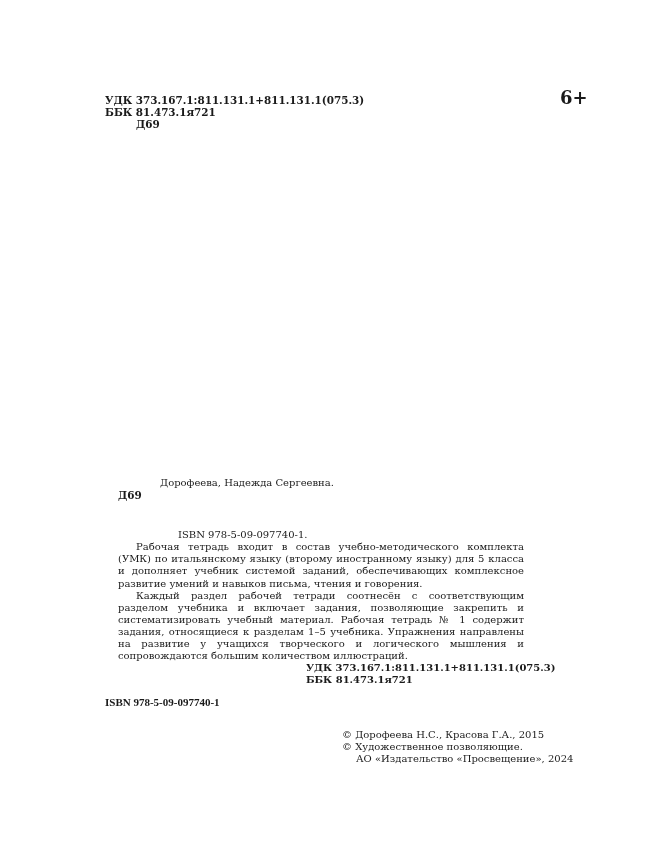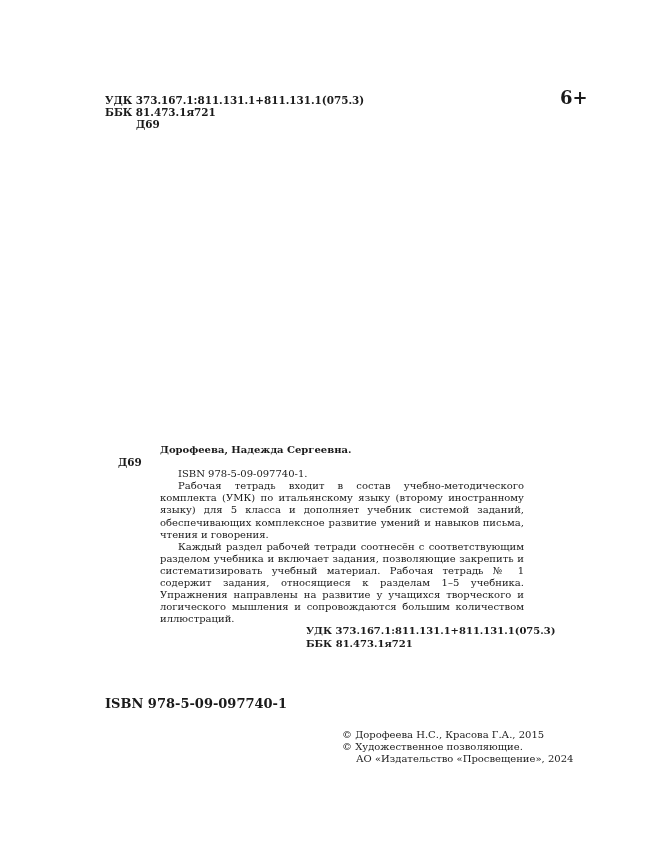--- a/index.html
+++ b/index.html
@@ -3,28 +3,28 @@
 <meta charset="utf-8">
 <style>
   html, body { margin:0; padding:0; background:#ffffff; }
   body { width:650px; height:848px; position:relative; overflow:hidden; font-family:"DejaVu Serif","Liberation Serif",serif; color:#1a1a1a; }
   .abs { position:absolute; }
   .top-codes { left:105px; top:94px; font-size:10.4px; line-height:12px; font-weight:bold; }
   .top-codes .code-line { white-space:nowrap; }
   .top-codes .indent { padding-left:31px; }
   .age { left:560px; top:87px; font-size:18px; font-weight:bold; }
   .biblio { left:118px; top:444px; width:406px; font-size:10px; line-height:12.1px; }
-  .author { font-weight:bold; padding-left:42px; white-space:nowrap; }
+  .author { font-weight:normal; padding-left:42px; white-space:nowrap;margin-top:33px; }
   .rowwrap { display:flex; }
   .lib-code { width:42px; flex:0 0 42px; font-weight:bold; font-size:10.4px; }
   .rowtext { flex:1; text-align:justify; }
-  .para { text-indent:18px; text-align:justify; margin-left:42px; }
-  .isbn-line { margin-left:42px; padding-left:18px; }
+  .para { text-indent:18px; text-align:justify; }
+  .isbn-line { margin-left:42px; padding-left:18px;margin-top:28px; }
   .cls-codes { margin-left:188px; font-weight:bold; font-size:10px; white-space:nowrap; }
-  .isbn-bottom { left:105px; top:696px; font-size:13px; font-weight:bold; white-space:nowrap; }
+  .isbn-bottom { left:105px; top:696px; font-size:11px; font-weight:bold; white-space:nowrap;font-family:Liberation Serif, serif; }
   .copyrights { left:342px; top:729px; font-size:10px; line-height:12.2px; white-space:nowrap; }
   .copyrights .cont { padding-left:14px; }
 </style>
 </head>
 <body>
 
 <div class="abs top-codes">
   <div class="code-line">УДК 373.167.1:811.131.1+811.131.1(075.3)</div>
   <div class="code-line">ББК 81.473.1я721</div>
   <div class="code-line indent">Д69</div>

